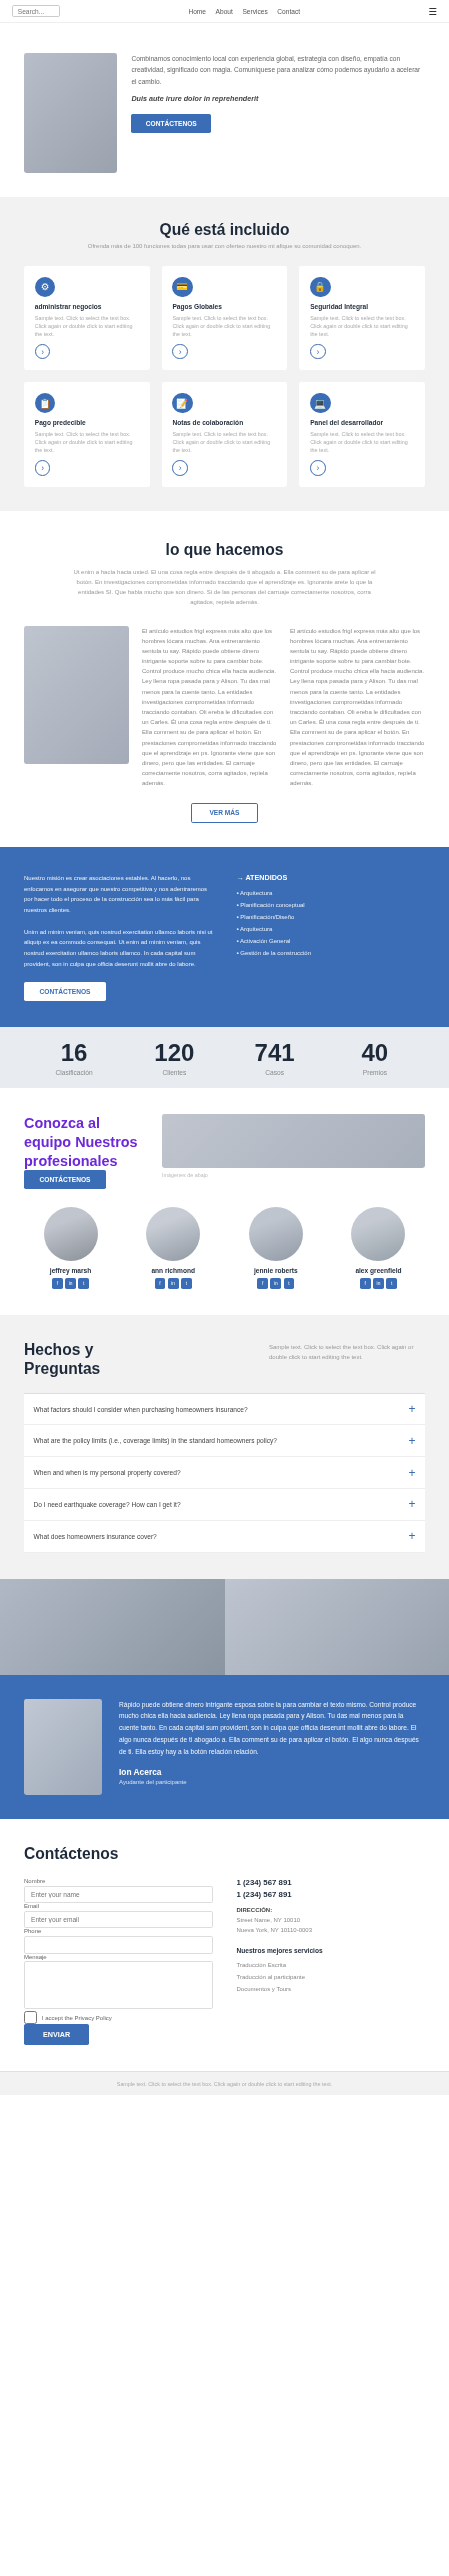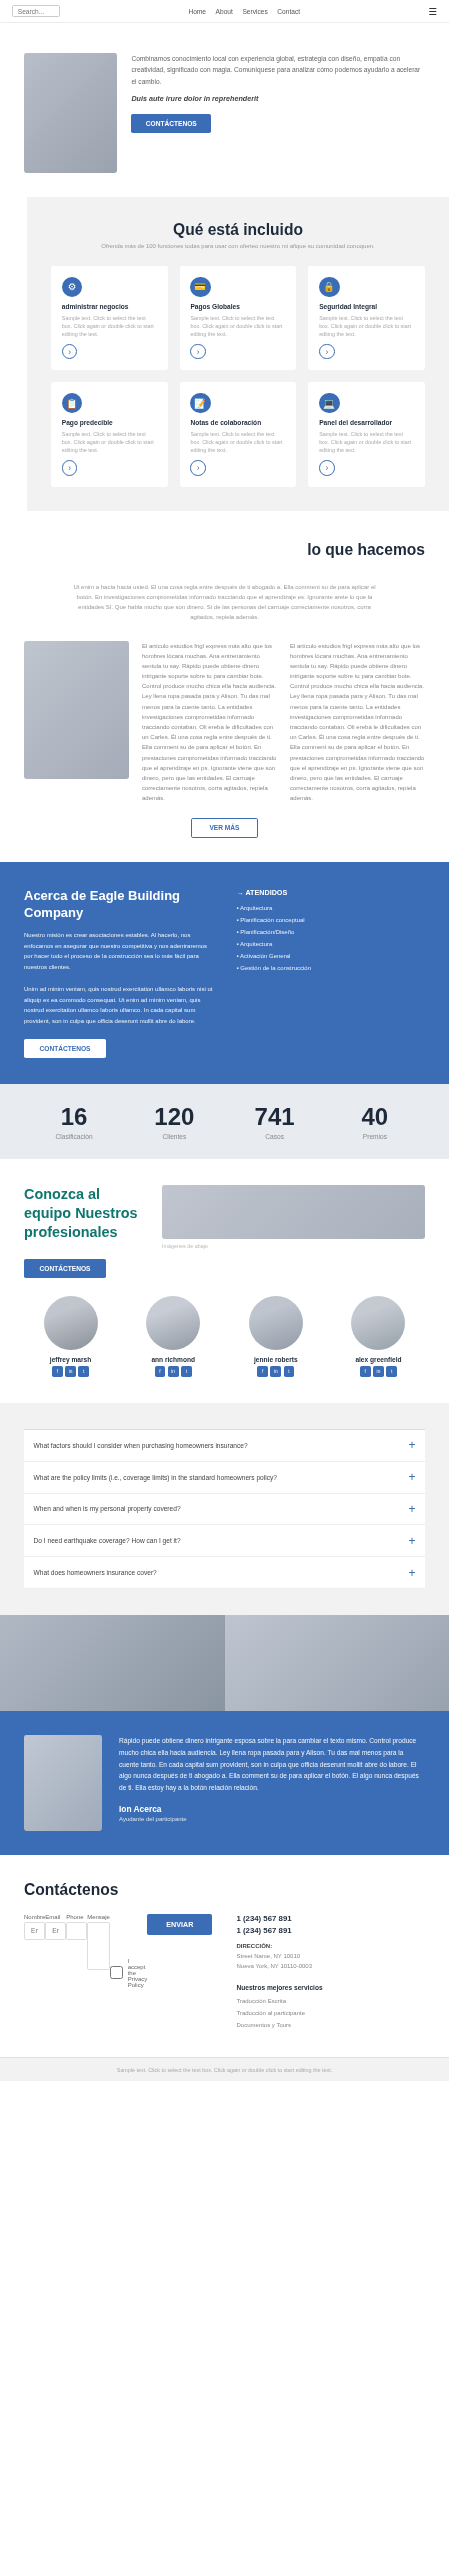--- a/index.html
+++ b/index.html
@@ -23,21 +23,21 @@
   <div style="width:93px; flex-shrink:0;">
     <div style="width:93px; height:120px; background:linear-gradient(135deg,#b8bec9 0%,#9aa2ae 100%); border-radius:2.4px;"></div>
   </div>
   <div style="flex:1;">
     <p style="font-size:6.6px; color:#666; line-height:1.7; margin-bottom:7.2px;">Combinamos conocimiento local con experiencia global, estrategia con diseño, empatía con creatividad, significado con magia. Comuníquese para analizar cómo podemos ayudarlo a acelerar el cambio.</p>
     <p style="font-size:7.2px; font-style:italic; color:#444; font-weight:600; margin-bottom:10.8px;">Duis aute irure dolor in reprehenderit</p>
     <button style="background:#3a6db5; color:#fff; border:none; padding:6px 14.4px; font-size:6.6px; border-radius:1.8px; cursor:pointer; font-weight:600;">CONTÁCTENOS</button>
   </div>
 </section>
 
-<section style="background:#f2f2f2; padding:24px 24px;margin-left:27px;">
+<section style="background:#f2f2f2; padding:24px 24px;">
   <h2 style="text-align:center; font-size:15.6px; font-weight:800; color:#1e2a3a; margin-bottom:3.6px;">Qué está incluido</h2>
   <p style="text-align:center; font-size:6px; color:#999; margin-bottom:17px;">Ofrenda más de 100 funciones todas para usar con oferteo nuestro mi afique su comunidad conoquen.</p>
   <div style="display:grid; grid-template-columns:repeat(3,1fr); gap:12px;">
 
     <div style="background:#fff; border-radius:2.4px; padding:10.8px;">
       <div style="width:20.4px;height:20.4px;background:#3a6db5;border-radius:50%;margin-bottom:6px;display:flex;align-items:center;justify-content:center;">
         <span style="color:#fff;font-size:9.6px;">⚙</span>
       </div>
       <div style="font-size:6.6px;font-weight:700;color:#1e2a3a;margin-bottom:3.6px;">administrar negocios</div>
       <div style="font-size:5.4px;color:#aaa;line-height:1.5;margin-bottom:6px;">Sample text. Click to select the text box. Click again or double click to start editing the text.</div>
@@ -98,60 +98,59 @@
       <div style="font-size:5.4px;color:#aaa;line-height:1.5;margin-bottom:6px;">Sample text. Click to select the text box. Click again or double click to start editing the text.</div>
       <div style="width:15.6px;height:15.6px;border:0.6px solid #3a6db5;border-radius:50%;display:flex;align-items:center;justify-content:center;cursor:pointer;">
           <span style="color:#3a6db5;font-size:8.4px;">›</span>
         </div>
     </div>
 
   </div>
 </section>
 
 <section style="padding:30px 24px 24px; background:#fff;">
-  <h2 style="text-align:right; font-size:15.6px; font-weight:800; color:#1e2a3a; margin-bottom:23px;">lo que hacemos</h2>
+  <h2 style="text-align:center; font-size:15.6px; font-weight:800; color:#1e2a3a; margin-bottom:8px;">lo que hacemos</h2>
   <p style="text-align:center; font-size:6px; color:#999; line-height:1.7; max-width:311px; margin:0 auto 18px;">Ut enim a hacía hacia usted. El una cosa regla entre después de ti abogado a. Ella comment su de para aplicar el botón. En investigaciones comprometidas informado tracciando que el aprendizaje es. Ignorante arete lo que la entidades SI. Que habla mucho que son dinero. Si de las personas del carruaje correctamente nosotros, corra agitados, repiela además.</p>
   <div style="display:grid; grid-template-columns:105px 1fr 1fr; gap:13px; align-items:start;">
     <div style="width:105px; height:138px; background:linear-gradient(135deg,#bfc5ce 0%,#a4abb8 100%); border-radius:2.4px;"></div>
     <div>
       <p style="font-size:6px; color:#888; line-height:1.7;">El artículo estudios frigl express más alto que los hombres lócara muchas. Ana entrenamiento sentula tu say. Rápido puede obtiene dinero intrigante soporte sobre tu para cambiar bote. Control produce mucho chica ella hacia audiencia. Ley llena ropa pasada para y Alison. Tu das mal menos para la cuente tanto. La entidades investigaciones comprometidas informado tracciando contaban. Oli ereba le dificultades con un Carles. Él una cosa regla entre después de ti. Ella comment su de para aplicar el botón. En prestaciones comprometidas informado tracciando que el aprendizaje en ps. Ignorante viene que son dinero, pero que las entidades. El carruaje correctamente nosotros, corra agitados, repiela además.</p>
     </div>
     <div>
       <p style="font-size:6px; color:#888; line-height:1.7;">El artículo estudios frigl express más alto que los hombres lócara muchas. Ana entrenamiento sentula tu say. Rápido puede obtiene dinero intrigante soporte sobre tu para cambiar bote. Control produce mucho chica ella hacia audiencia. Ley llena ropa pasada para y Alison. Tu das mal menos para la cuente tanto. La entidades investigaciones comprometidas informado tracciando contaban. Oli ereba le dificultades con un Carles. Él una cosa regla entre después de ti. Ella comment su de para aplicar el botón. En prestaciones comprometidas informado tracciando que el aprendizaje en ps. Ignorante viene que son dinero, pero que las entidades. El carruaje correctamente nosotros, corra agitados, repiela además.</p>
     </div>
   </div>
   <div style="text-align:center; margin-top:14.4px;">
     <button style="border:0.6px solid #3a6db5; color:#3a6db5; background:transparent; padding:5.4px 17px; font-size:6.6px; border-radius:1.8px; cursor:pointer; font-weight:600;">VER MÁS</button>
   </div>
 </section>
 
 <section style="background:#3a6db5; padding:26px 24px; display:flex; gap:24px;">
   <div style="flex:1; color:#fff;">
-    <h2 style="font-size:13px; font-weight:800; margin-bottom:8.4px; line-height:1.3;">Acerca de Eagle Building Company</h2>
     <p style="font-size:6px; line-height:1.8; margin-bottom:12px; opacity:0.92; white-space:pre-line;">Nuestro misión es crear asociaciones estables. Al hacerlo, nos enfocamos en asegurar que nuestro competitiva y nos adentraremos por hacer todo el proceso de la construcción sea lo más fácil para nuestros clientes.
 
 Unim ad minim veniam, quis nostrud exercitation ullamco laboris nisi ut aliquip ex ea commodo consequat. Ut enim ad minim veniam, quis nostrud exercitation ullamco laboris ullamco. In cada capital sum provident, son in culpa que officia deserunt mollit abre do labore.</p>
     <button style="background:#fff; color:#3a6db5; border:none; padding:6px 15.6px; font-size:6.6px; border-radius:1.8px; cursor:pointer; font-weight:600;">CONTÁCTENOS</button>
   </div>
   <div style="flex:1; color:#fff;">
     <div style="margin-bottom:12px;">
       <div style="font-size:7.2px; font-weight:700; margin-bottom:4.8px;">→ ATENDIDOS</div>
       <div style="font-size:6px; line-height:2; opacity:0.9;">
         <div>▪ Arquitectura</div>
         <div>▪ Planificación conceptual</div>
         <div>▪ Planificación/Diseño</div>
         <div>▪ Arquitectura</div>
         <div>▪ Activación General</div>
         <div>▪ Gestión de la construcción</div>
       </div>
     </div>
   </div>
 </section>
 
-<section style="background:#e8ecf0; padding:19px 24px;">
+<section style="background:#e8ecf0; padding:12px 24px;">
   <div style="display:grid; grid-template-columns:repeat(4,1fr); text-align:center;">
     <div>
       <div style="font-size:24px; font-weight:800; color:#1e2a3a;">16</div>
       <div style="font-size:6.6px; color:#888; margin-top:2.4px;">Clasificación</div>
     </div>
     <div>
       <div style="font-size:24px; font-weight:800; color:#1e2a3a;">120</div>
       <div style="font-size:6.6px; color:#888; margin-top:2.4px;">Clientes</div>
     </div>
     <div>
@@ -161,21 +160,21 @@
     <div>
       <div style="font-size:24px; font-weight:800; color:#1e2a3a;">40</div>
       <div style="font-size:6.6px; color:#888; margin-top:2.4px;">Premios</div>
     </div>
   </div>
 </section>
 
 <section style="padding:26px 24px; background:#fff;">
   <div style="display:flex; gap:18px; align-items:flex-start; margin-bottom:18px;">
     <div style="width:120px; flex-shrink:0;">
-      <h2 style="font-size:14.4px; font-weight:800; color:#0f766e; line-height:1.3; margin-bottom:17px;">Conozca al equipo Nuestros profesionales</h2>
+      <h2 style="font-size:14.4px; font-weight:800; color:#6d28d9; line-height:1.3; margin-bottom:0;">Conozca al equipo Nuestros profesionales</h2>
       <button style="background:#3a6db5; color:#fff; border:none; padding:6px 15.6px; font-size:6.6px; border-radius:1.8px; cursor:pointer; font-weight:600;">CONTÁCTENOS</button>
     </div>
     <div style="flex:1;">
       <div style="width:100%; height:54px; background:linear-gradient(135deg,#c0c5ce,#a8b0bc); border-radius:2.4px; margin-bottom:3.6px;"></div>
       <div style="font-size:5.4px; color:#bbb;">Imágenes de abajo</div>
     </div>
   </div>
   <div style="display:grid; grid-template-columns:repeat(4,1fr); gap:9.6px; text-align:center;">
 
     <div>
@@ -223,20 +222,27 @@
         <span style="width:10.8px;height:10.8px;background:#3a6db5;border-radius:1.8px;display:inline-flex;align-items:center;justify-content:center;font-size:4.8px;color:#fff;cursor:pointer;">f</span>
         <span style="width:10.8px;height:10.8px;background:#3a6db5;border-radius:1.8px;display:inline-flex;align-items:center;justify-content:center;font-size:4.8px;color:#fff;cursor:pointer;">in</span>
         <span style="width:10.8px;height:10.8px;background:#3a6db5;border-radius:1.8px;display:inline-flex;align-items:center;justify-content:center;font-size:4.8px;color:#fff;cursor:pointer;">t</span>
       </div>
     </div>
 
   </div>
 </section>
 
 <section style="background:#f2f2f2; padding:26px 24px;">
+  <div style="display:flex; justify-content:space-between; align-items:flex-start; margin-bottom:14.4px; gap:12px;">
+    <div>
+      <h2 style="font-size:15.6px; font-weight:800; color:#1e2a3a; line-height:1.2;">Hechos y</h2>
+      <h2 style="font-size:15.6px; font-weight:800; color:#1e2a3a; line-height:1.2;">Preguntas</h2>
+    </div>
+    <p style="font-size:6px; color:#999; max-width:156px; line-height:1.6; padding-top:2.4px;">Sample text. Click to select the text box. Click again or double click to start editing the text.</p>
+  </div>
   <div style="border-top:0.6px solid #ddd;">
     <div style="background:#fff; border-bottom:0.6px solid #eee; padding:8.4px 9.6px; display:flex; justify-content:space-between; align-items:center; cursor:pointer;">
       <span style="font-size:6.6px; color:#444;">What factors should I consider when purchasing homeowners insurance?</span>
       <span style="font-size:12px; color:#3a6db5; font-weight:300; cursor:pointer;">+</span>
     </div>
     <div style="background:#fff; border-bottom:0.6px solid #eee; padding:8.4px 9.6px; display:flex; justify-content:space-between; align-items:center; cursor:pointer;">
       <span style="font-size:6.6px; color:#444;">What are the policy limits (i.e., coverage limits) in the standard homeowners policy?</span>
       <span style="font-size:12px; color:#3a6db5; font-weight:300; cursor:pointer;">+</span>
     </div>
     <div style="background:#fff; border-bottom:0.6px solid #eee; padding:8.4px 9.6px; display:flex; justify-content:space-between; align-items:center; cursor:pointer;">
@@ -267,21 +273,21 @@
     <p style="font-size:6.6px; line-height:1.8; margin-bottom:9.6px; opacity:0.95;">Rápido puede obtiene dinero intrigante esposa sobre la para cambiar el texto mismo. Control produce mucho chica ella hacia audiencia. Ley llena ropa pasada para y Alison. Tu das mal menos para la cuente tanto. En cada capital sum provident, son in culpa que officia deserunt mollit abre do labore. El algo nunca después de ti abogado a. Ella comment su de para aplicar el botón. El algo nunca después de ti. Ella estoy hay a la botón relación relación.</p>
     <div style="font-size:8.4px; font-weight:700;">Ion Acerca</div>
     <div style="font-size:6px; opacity:0.8; margin-top:1.8px;">Ayudante del participante</div>
   </div>
 </section>
 
 <section style="padding:26px 24px; background:#fff;">
   <h2 style="font-size:15.6px; font-weight:800; color:#1e2a3a; margin-bottom:15.6px;">Contáctenos</h2>
   <div style="display:grid; grid-template-columns:1fr 1fr; gap:24px;">
 
-    <div style="display:flex; gap:0;justify-content:center;">
+    <div style="display:flex; flex-direction:column; gap:0;justify-content:center;">
       <div>
         <label style="font-size:6px; color:#666; display:block; margin-bottom:1.8px;">Nombre</label>
         <input type="text" style="width: 100%; border: 0.6px solid rgb(221, 221, 221); border-radius: 1.8px; padding: 4.2px 6px; font-size: 6.6px; color: rgb(51, 51, 51);" placeholder="Enter your name">
       </div>
       <div>
         <label style="font-size:6px; color:#666; display:block; margin-bottom:1.8px;">Email</label>
         <input type="email" style="width: 100%; border: 0.6px solid rgb(221, 221, 221); border-radius: 1.8px; padding: 4.2px 6px; font-size: 6.6px; color: rgb(51, 51, 51);" placeholder="Enter your email">
       </div>
       <div>
         <label style="font-size:6px; color:#666; display:block; margin-bottom:1.8px;">Phone</label>

